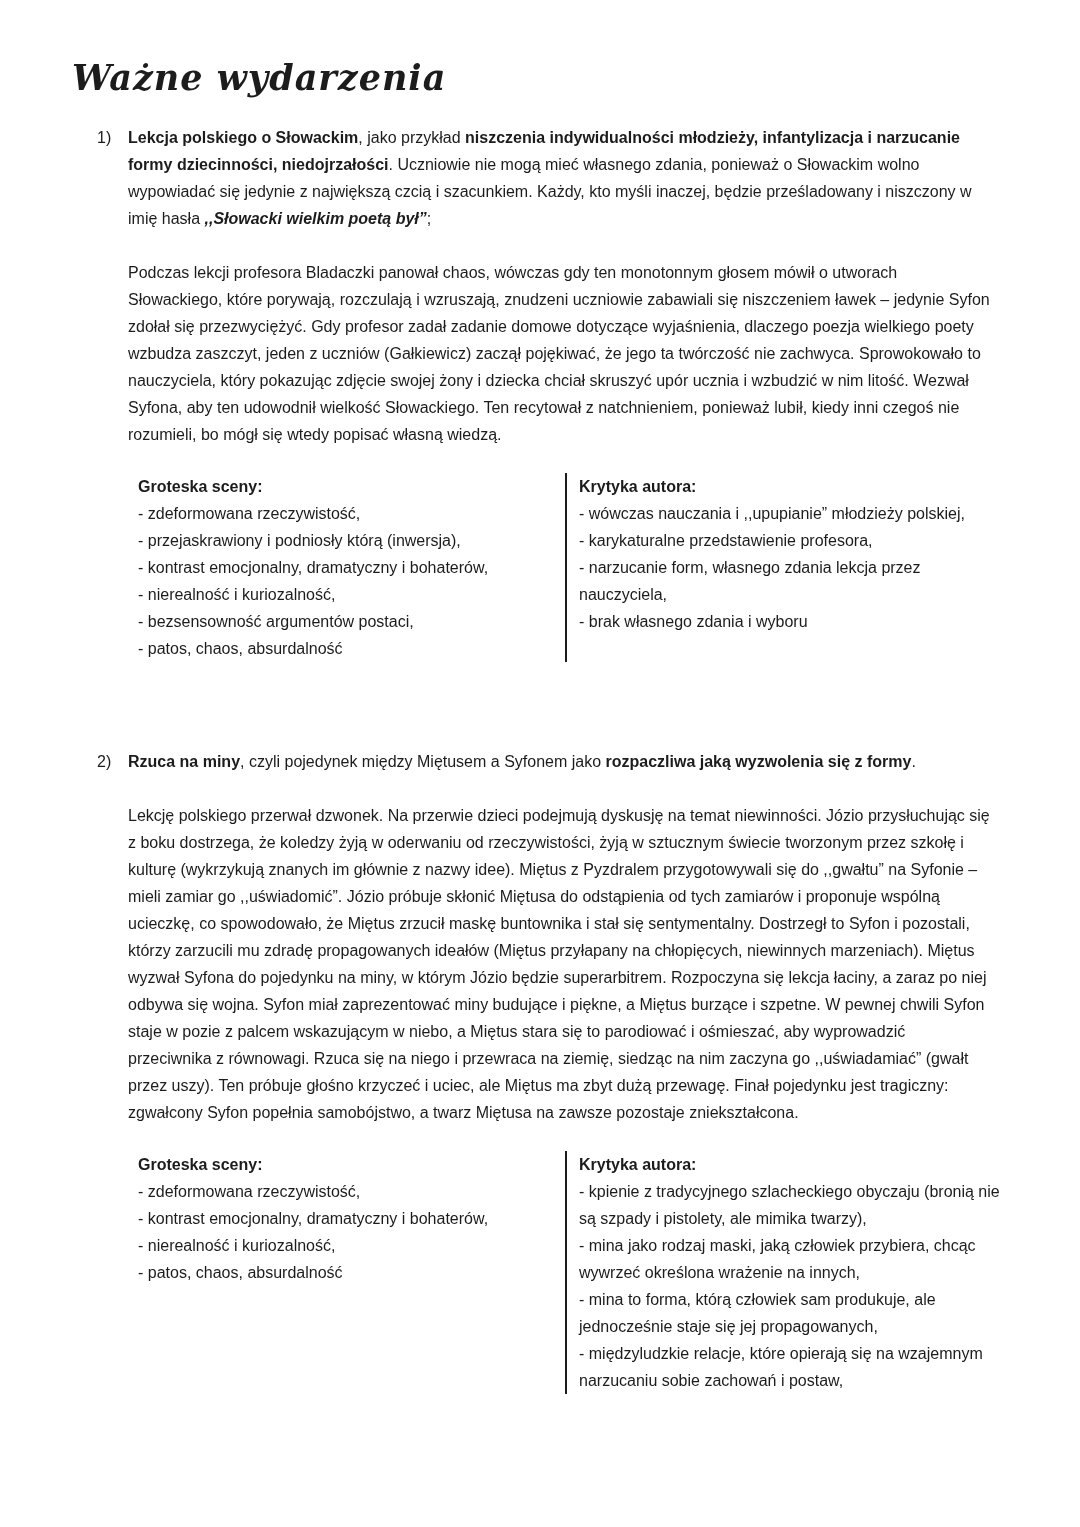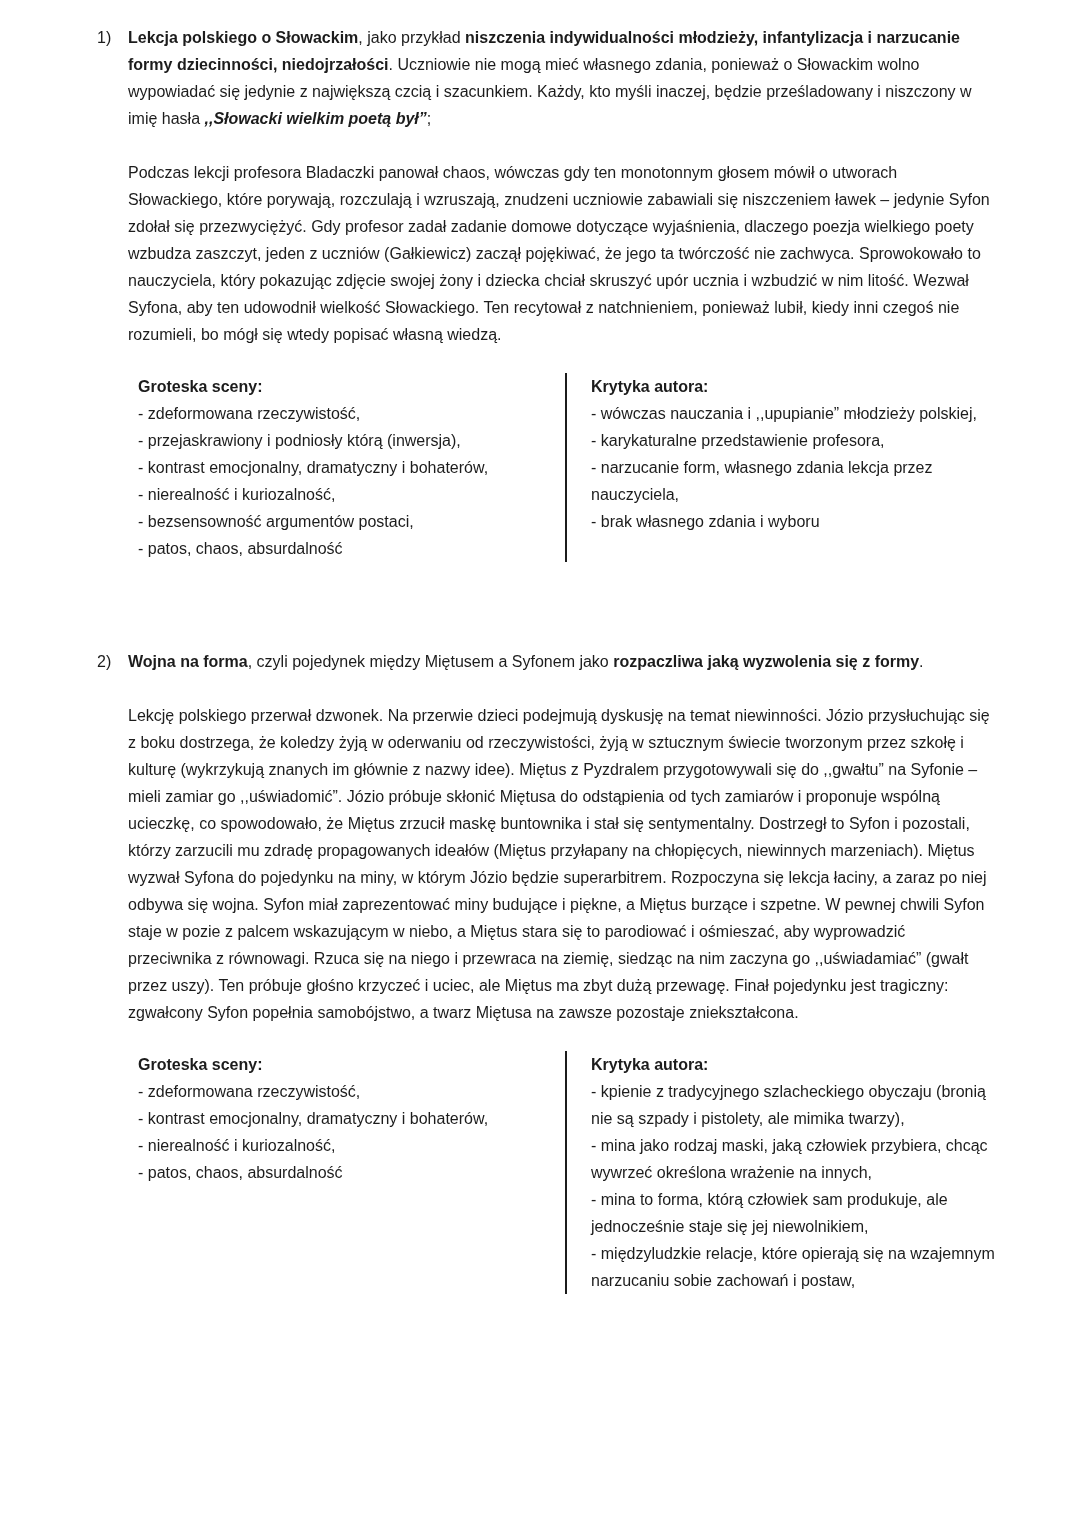--- a/index.html
+++ b/index.html
@@ -47,30 +47,31 @@
     flex: 0 0 427px;
     width: 427px;
   }
   .col-divider {
     flex: 0 0 2px;
     width: 2px;
     background: #1c1c1c;
   }
   .col-right {
     flex: 1;
-    padding-left: 24px;
+    padding-left: 12px;
   }
   .col-title { font-weight: 700; }
   .gap-large { height: 62px; }
 </style>
 </head>
 <body>
 
 <div class="page">
 
+  <h1 class="doc-title">Ważne wydarzenia</h1>
 
   <div class="numbered-item">
     <div class="item-number">1)</div>
     <div class="item-body"><span class="b">Lekcja polskiego o Słowackim</span><span>, jako przykład </span><span class="b">niszczenia indywidualności młodzieży, infantylizacja i narzucanie formy dziecinności, niedojrzałości</span><span>. Uczniowie nie mogą mieć własnego zdania, ponieważ o Słowackim wolno wypowiadać się jedynie z największą czcią i szacunkiem. Każdy, kto myśli inaczej, będzie prześladowany i niszczony w imię hasła </span><span class="bi">,,Słowacki wielkim poetą był”</span><span>;</span></div>
   </div>
 
   <p class="para">Podczas lekcji profesora Bladaczki panował chaos, wówczas gdy ten monotonnym głosem mówił o utworach Słowackiego, które porywają, rozczulają i wzruszają, znudzeni uczniowie zabawiali się niszczeniem ławek – jedynie Syfon zdołał się przezwyciężyć. Gdy profesor zadał zadanie domowe dotyczące wyjaśnienia, dlaczego poezja wielkiego poety wzbudza zaszczyt, jeden z uczniów (Gałkiewicz) zaczął pojękiwać, że jego ta twórczość nie zachwyca. Sprowokowało to nauczyciela, który pokazując zdjęcie swojej żony i dziecka chciał skruszyć upór ucznia i wzbudzić w nim litość. Wezwał Syfona, aby ten udowodnił wielkość Słowackiego. Ten recytował z natchnieniem, ponieważ lubił, kiedy inni czegoś nie rozumieli, bo mógł się wtedy popisać własną wiedzą.</p>
 
   <div class="compare">
     <div class="col-left">
@@ -89,36 +90,36 @@
       <div>- karykaturalne przedstawienie profesora,</div>
       <div>- narzucanie form, własnego zdania lekcja przez nauczyciela,</div>
       <div>- brak własnego zdania i wyboru</div>
     </div>
   </div>
 
   <div class="gap-large"></div>
 
   <div class="numbered-item">
     <div class="item-number">2)</div>
-    <div class="item-body"><span class="b">Wojna na forma</span><span>, czyli pojedynek między Miętusem a Syfonem jako </span><span class="b">rozpaczliwa jaką wyzwolenia się z formy</span><span>.</span></div>
+    <div class="item-body"><span class="b">Rzuca na miny</span><span>, czyli pojedynek między Miętusem a Syfonem jako </span><span class="b">rozpaczliwa jaką wyzwolenia się z formy</span><span>.</span></div>
   </div>
 
   <p class="para">Lekcję polskiego przerwał dzwonek. Na przerwie dzieci podejmują dyskusję na temat niewinności. Józio przysłuchując się z boku dostrzega, że koledzy żyją w oderwaniu od rzeczywistości, żyją w sztucznym świecie tworzonym przez szkołę i kulturę (wykrzykują znanych im głównie z nazwy idee). Miętus z Pyzdralem przygotowywali się do ,,gwałtu” na Syfonie – mieli zamiar go ,,uświadomić”. Józio próbuje skłonić Miętusa do odstąpienia od tych zamiarów i proponuje wspólną ucieczkę, co spowodowało, że Miętus zrzucił maskę buntownika i stał się sentymentalny. Dostrzegł to Syfon i pozostali, którzy zarzucili mu zdradę propagowanych ideałów (Miętus przyłapany na chłopięcych, niewinnych marzeniach). Miętus wyzwał Syfona do pojedynku na miny, w którym Józio będzie superarbitrem. Rozpoczyna się lekcja łaciny, a zaraz po niej odbywa się wojna. Syfon miał zaprezentować miny budujące i piękne, a Miętus burzące i szpetne. W pewnej chwili Syfon staje w pozie z palcem wskazującym w niebo, a Miętus stara się to parodiować i ośmieszać, aby wyprowadzić przeciwnika z równowagi. Rzuca się na niego i przewraca na ziemię, siedząc na nim zaczyna go ,,uświadamiać” (gwałt przez uszy). Ten próbuje głośno krzyczeć i uciec, ale Miętus ma zbyt dużą przewagę. Finał pojedynku jest tragiczny: zgwałcony Syfon popełnia samobójstwo, a twarz Miętusa na zawsze pozostaje zniekształcona.</p>
 
   <div class="compare">
     <div class="col-left">
       <div class="col-title">Groteska sceny:</div>
       <div>- zdeformowana rzeczywistość,</div>
       <div>- kontrast emocjonalny, dramatyczny i bohaterów,</div>
       <div>- nierealność i kuriozalność,</div>
       <div>- patos, chaos, absurdalność</div>
     </div>
     <div class="col-divider"></div>
     <div class="col-right">
       <div class="col-title">Krytyka autora:</div>
       <div>- kpienie z tradycyjnego szlacheckiego obyczaju (bronią nie są szpady i pistolety, ale mimika twarzy),</div>
       <div>- mina jako rodzaj maski, jaką człowiek przybiera, chcąc wywrzeć określona wrażenie na innych,</div>
-      <div>- mina to forma, którą człowiek sam produkuje, ale jednocześnie staje się jej niewolnikiem,</div>
+      <div>- mina to forma, którą człowiek sam produkuje, ale jednocześnie staje się jej propagowanych,</div>
       <div>- międzyludzkie relacje, które opierają się na wzajemnym narzucaniu sobie zachowań i postaw,</div>
     </div>
   </div>
 
 </div>
 
 </body></html>

